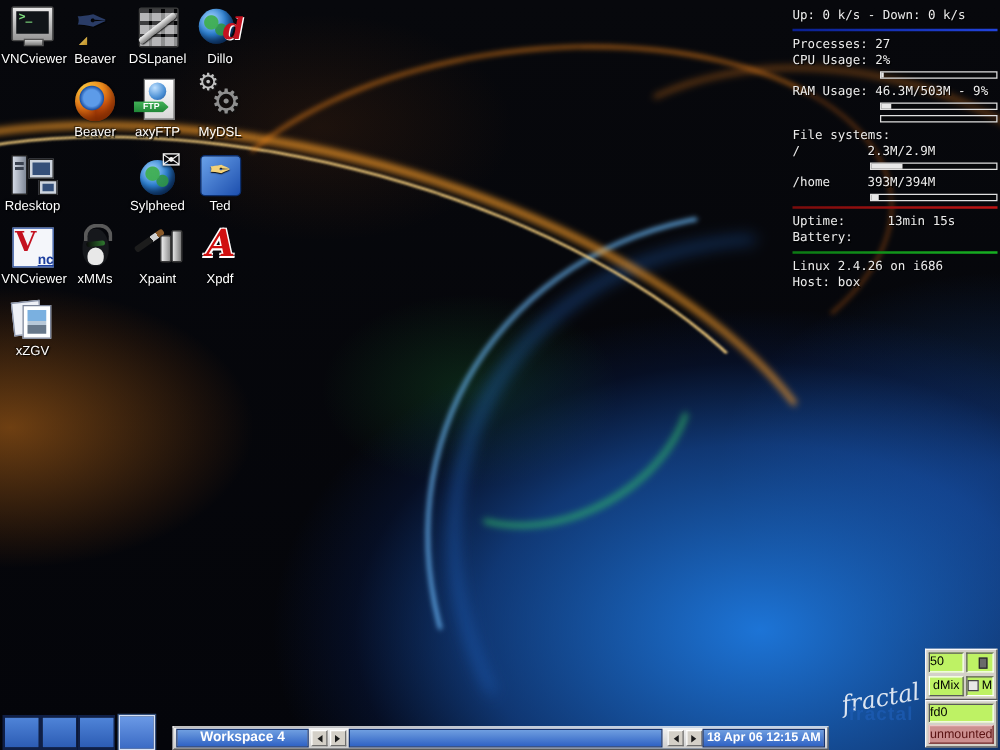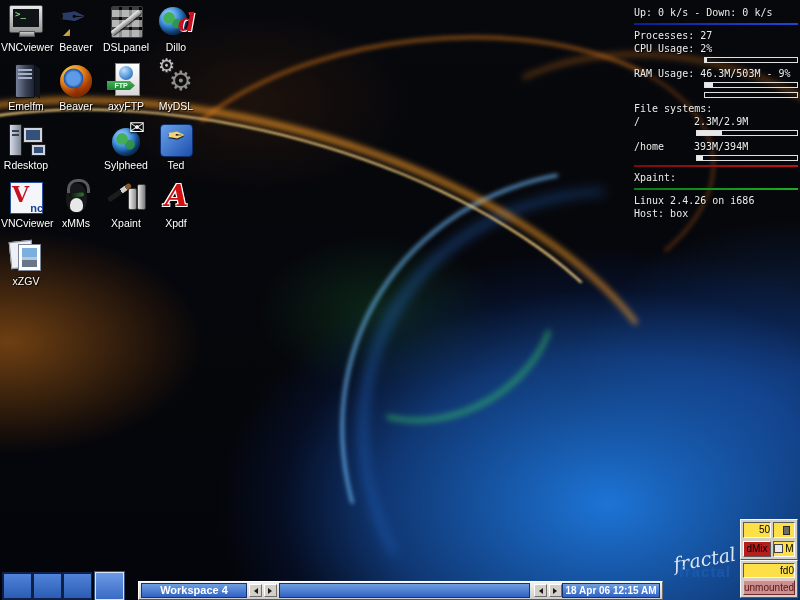--- a/index.html
+++ b/index.html
@@ -160,22 +160,22 @@
     border:1px solid;border-color:#fff #6e6e6e #6e6e6e #fff;display:flex;align-items:center;justify-content:center;}
   .tri{width:0;height:0;border:3px solid transparent;}
   .tri.l{border-right:4px solid #1a1a1a;margin-left:-2px;}
   .tri.r{border-left:4px solid #1a1a1a;margin-right:-2px;}
 
   
   .applet{position:absolute;right:2px;width:58px;box-sizing:border-box;background:#d4d0c8;
     border:1px solid;border-color:#f8f8f8 #5a5a5a #5a5a5a #f8f8f8;padding:2px;
     font:10px "Liberation Sans",sans-serif;color:#000;}
   #mixer{top:519px;height:41px;display:grid;grid-template-columns:1fr 22px;gap:2px;}
-  .inset{border:1px solid;border-color:#5a5a5a #fff #fff #5a5a5a;background:#fde047;text-align:right;line-height:14px;height:16px;box-sizing:border-box;position:relative;}
-  .outset{border:1px solid;border-color:#fff #5a5a5a #5a5a5a #fff;background:#b91c1c;text-align:center;line-height:14px;height:16px;box-sizing:border-box;}
+  .inset{border:1px solid;border-color:#5a5a5a #fff #fff #5a5a5a;background:#bef264;text-align:left;line-height:14px;height:16px;box-sizing:border-box;position:relative;}
+  .outset{border:1px solid;border-color:#fff #5a5a5a #5a5a5a #fff;background:#bef264;text-align:center;line-height:14px;height:16px;box-sizing:border-box;}
   #vol-slider::after{content:"";position:absolute;right:4px;bottom:2px;width:5px;height:7px;background:#6a6a6a;border:1px solid #2a2a2a;}
   #mute-box{display:flex;align-items:center;justify-content:center;gap:2px;}
   #mute-check{width:7px;height:7px;border:1px solid #444;background:#e8e8e8;display:inline-block;}
   #mount{top:560px;height:38px;display:flex;flex-direction:column;gap:2px;}
   #fd0{flex:1;line-height:13px;}
   #unmounted{flex:1;line-height:13px;background:#cc8f8f;border-color:#ecc6c6 #6e2a2a #6e2a2a #ecc6c6;color:#5a1212;}
 
   
   #wm{position:absolute;right:64px;top:548px;text-align:left;pointer-events:none;}
   #wm .l1{display:block;font:italic 19px "DejaVu Serif",serif;color:#eef2f8;transform:rotate(-10deg);opacity:.92;}
@@ -216,26 +216,20 @@
     <span class="lbl">DSLpanel</span>
   </div>
   <div class="cell" style="left:151px;top:4px">
     <div class="g id">
         <div class="globe"></div>
         <span class="dletter">d</span>
       </div>
     <span class="lbl">Dillo</span>
   </div>
 
-  <div class="cell" style="left:1px;top:63px">
-    <div class="g ie">
-        <div class="tower"></div>
-      </div>
-    <span class="lbl">Emelfm</span>
-  </div>
   <div class="cell" style="left:51px;top:63px">
     <div class="g ifx">
         <div class="fx"></div>
       </div>
     <span class="lbl">Beaver</span>
   </div>
   <div class="cell" style="left:101px;top:63px">
     <div class="g ig">
         <div class="page"></div>
         <div class="banner">FTP</div>
@@ -331,21 +325,25 @@
       </div>
     <div class="fsrow">
       <span class="fl">/home</span>
       <span>393M/394M</span>
     </div>
     <div class="mbar wide">
         <i style="width: 6%;"></i>
       </div>
     <div class="mline red"></div>
     <div class="uprow">
-      <span class="ul">Xpaint:</span>
+      <span class="ul">Uptime:</span>
+      <span>13min 15s</span>
+    </div>
+    <div class="uprow">
+      <span class="ul">Battery:</span>
       <span></span>
     </div>
     <div class="mline green"></div>
     <div class="row">Linux 2.4.26 on i686</div>
     <div class="row">Host: box</div>
   </div>
 
   <div id="pager">
     <div class="pcell"></div>
     <div class="pcell"></div>

